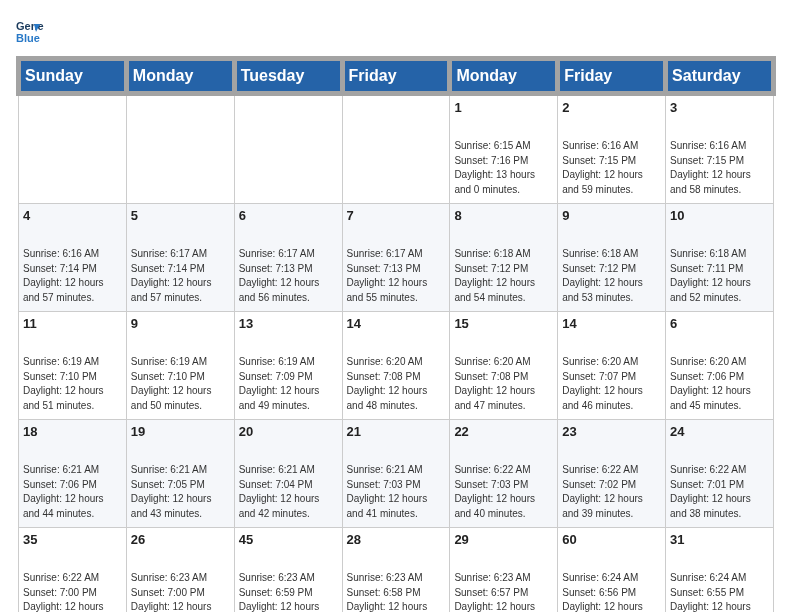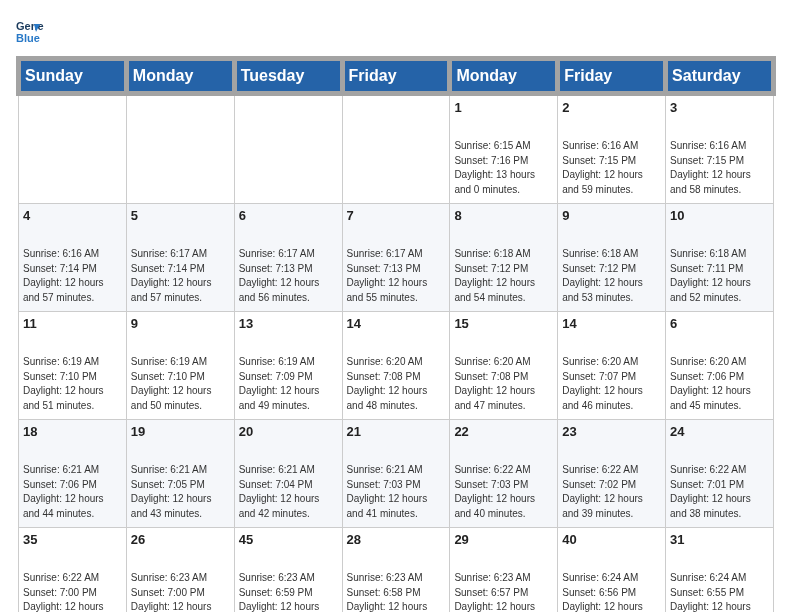--- a/index.html
+++ b/index.html
@@ -323,21 +323,21 @@
 and 34 minutes.</div>
         </td>
         <td>
           <span class="day-num">29</span>
           <div class="day-info" style="white-space: pre-line;">Sunrise: 6:23 AM
 Sunset: 6:57 PM
 Daylight: 12 hours
 and 33 minutes.</div>
         </td>
         <td>
-          <span class="day-num">40</span>
+          <span class="day-num">60</span>
           <div class="day-info" style="white-space: pre-line;">Sunrise: 6:24 AM
 Sunset: 6:56 PM
 Daylight: 12 hours
 and 32 minutes.</div>
         </td>
         <td>
           <span class="day-num">31</span>
           <div class="day-info" style="white-space: pre-line;">Sunrise: 6:24 AM
 Sunset: 6:55 PM
 Daylight: 12 hours

